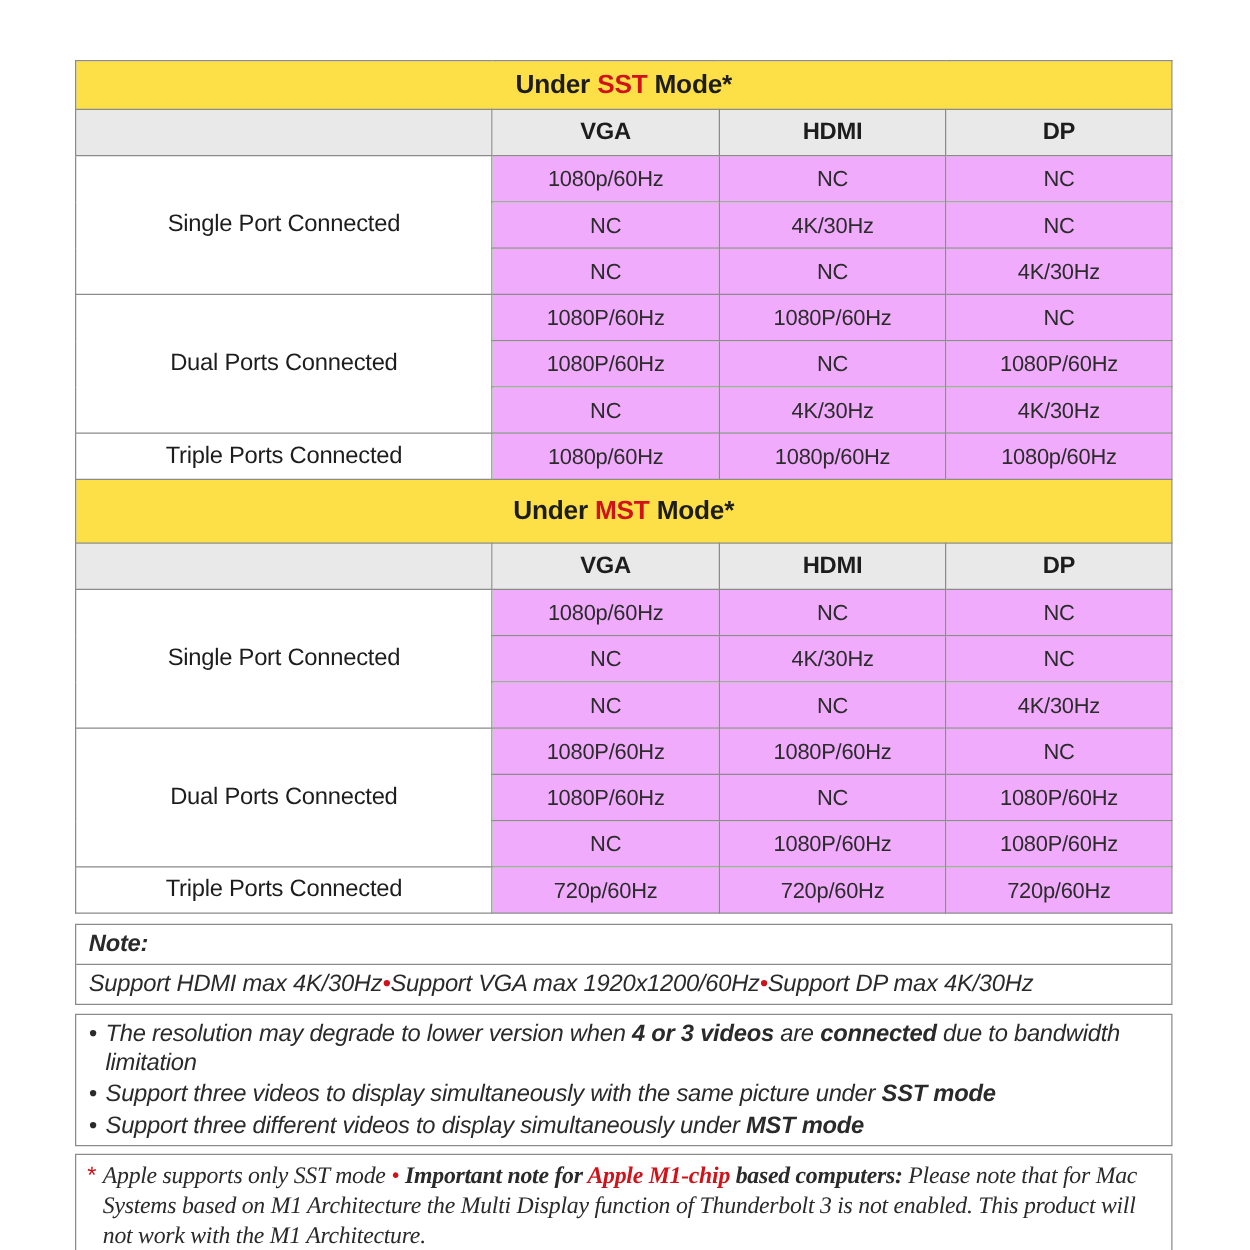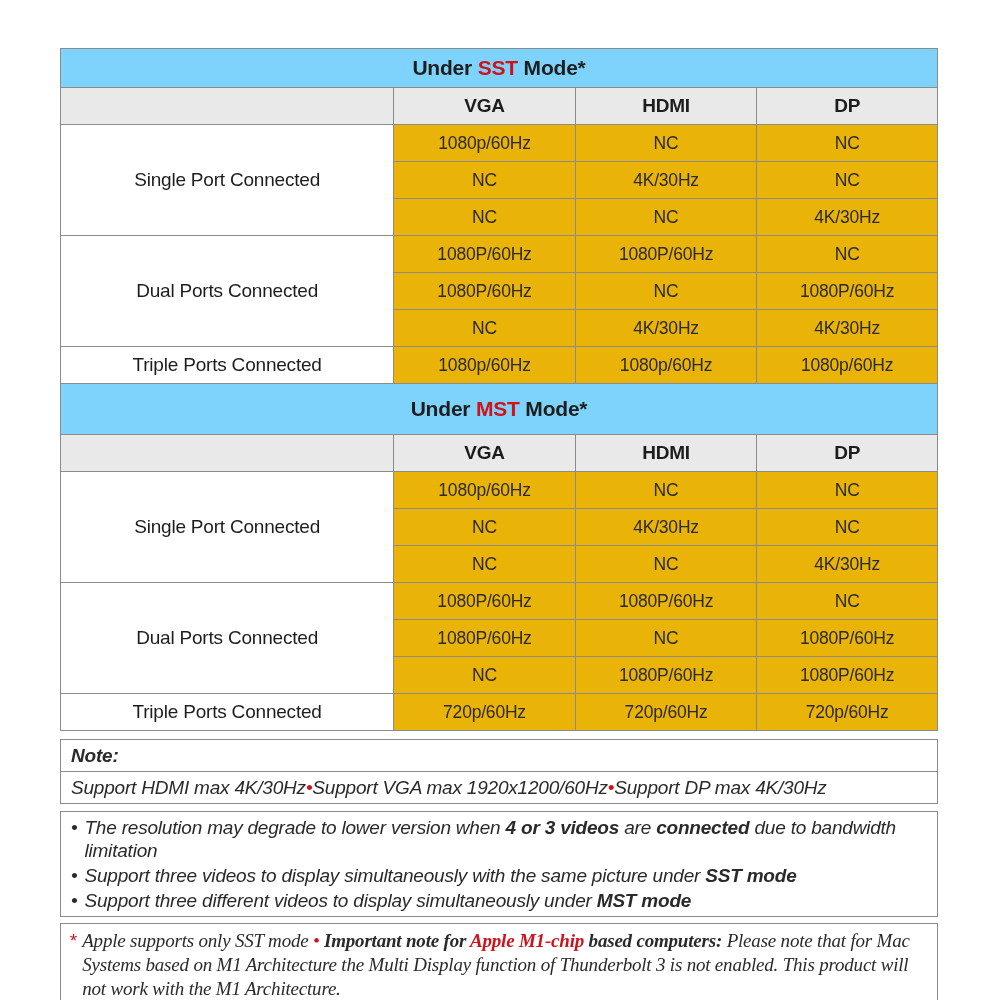--- a/index.html
+++ b/index.html
@@ -13,39 +13,39 @@
     width:1000px;height:1000px;background:#ffffff;position:relative;
     font-family:"Liberation Sans", sans-serif;color:var(--text);
   }
   .sheet{position:absolute;left:60px;top:48px;width:878px;}
 
   table.main-table{border-collapse:collapse;width:100%;table-layout:fixed;}
   table.main-table td{border:1px solid var(--border);overflow:hidden;}
 
   .title-cell{
     text-align:center;font-weight:bold;font-size:21px;letter-spacing:-0.2px;
-    background:#7dd3fc;
+    background:#fde047;
   }
   tr.title-sst{height:39px;}
   tr.title-mst{height:51px;}
 
   tr.header-row{height:37px;margin-left:44px;}
   tr.header-row td{
     background:var(--header-bg);text-align:center;
     font-weight:bold;font-size:19px;letter-spacing:-0.2px;
   }
 
   tr.data-row{height:37px;}
   .label-cell{
     text-align:center;font-weight:normal;font-size:19px;letter-spacing:-0.2px;
     background:#fff;
   }
   .val-cell{
     text-align:center;font-size:17.5px;font-weight:400;color:#2b2b2b;
-    letter-spacing:-0.2px;background:#eab308;
+    letter-spacing:-0.2px;background:#f0abfc;
   }
 
   .note-box{
     border:1px solid var(--border);
     font-style:italic;font-size:19px;color:#2a2a2a;letter-spacing:-0.2px;
     background:#fff;
   }
   .note-box-a{margin-top:8px;}
   .note-box-b{margin-top:7px;padding:3px 0;}
   .note-box-c{margin-top:6px;}

